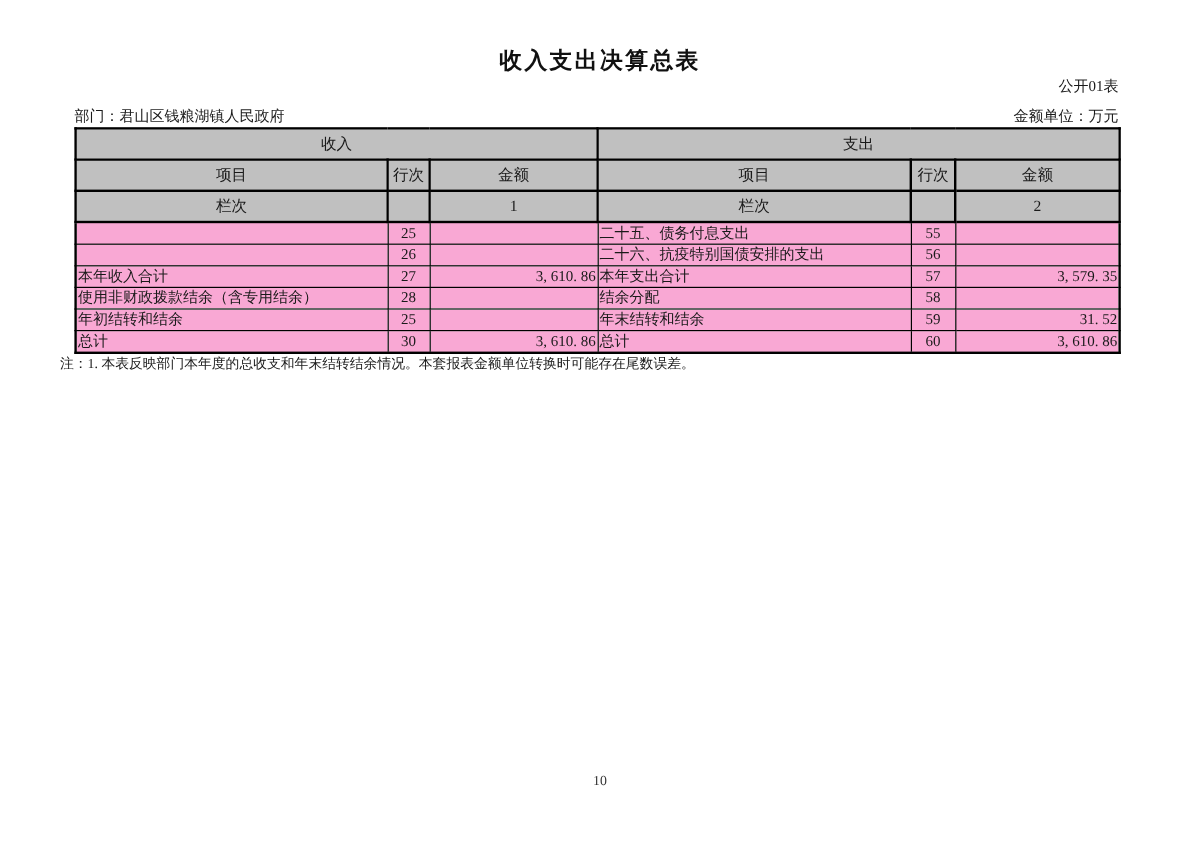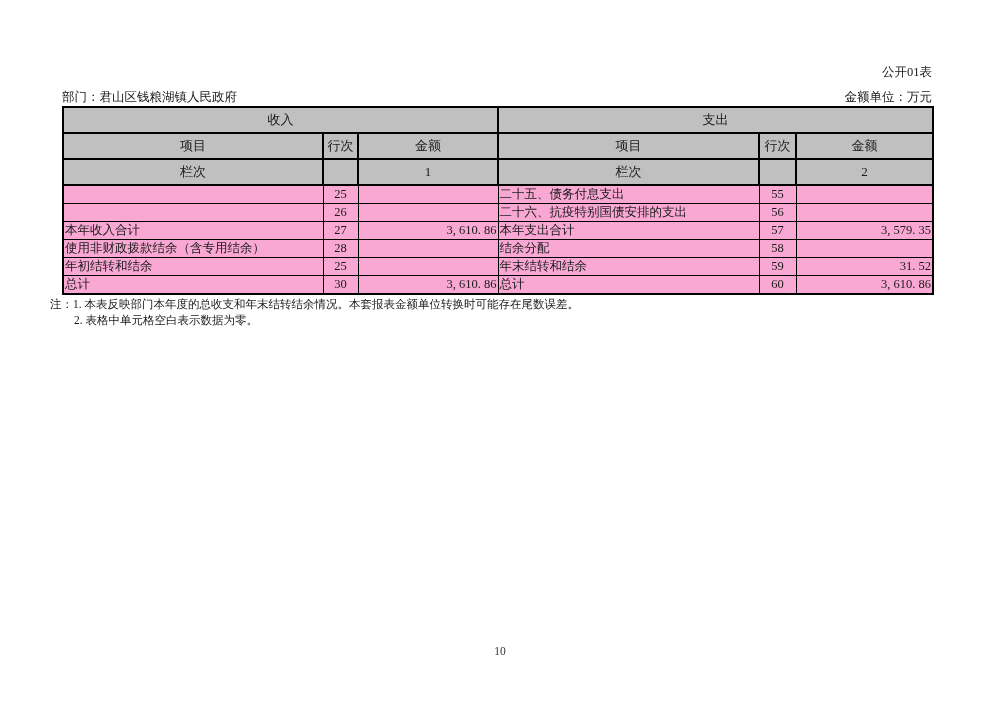--- a/index.html
+++ b/index.html
@@ -55,20 +55,21 @@
   .pageno {
     position: absolute; top: 645px; left: 0; width: 1000px;
     text-align: center; font-size: 11.5px; color: #333;
   }
 </style>
 </head>
 <body>
 
 <div class="page">
 
+  <div class="title">收入支出决算总表</div>
 
   <div class="table-code">公开01表</div>
 
   <div class="meta">
     <span>部门：君山区钱粮湖镇人民政府</span>
     <span>金额单位：万元</span>
   </div>
 
   <table class="budget">
     <colgroup>
@@ -147,18 +148,17 @@
         <td class="c-amount">3, 610. 86</td>
         <td class="c-item mid-div">总计</td>
         <td class="c-line">60</td>
         <td class="c-amount">3, 610. 86</td>
       </tr>
     </tbody>
   </table>
 
   <div class="notes">
     <div>注：1. 本表反映部门本年度的总收支和年末结转结余情况。本套报表金额单位转换时可能存在尾数误差。</div>
-    <div class="note2">2. 表格中单元格空白表示数据为零。</div>
   </div>
 
   <div class="pageno">10</div>
 
 </div>
 
 </body></html>

